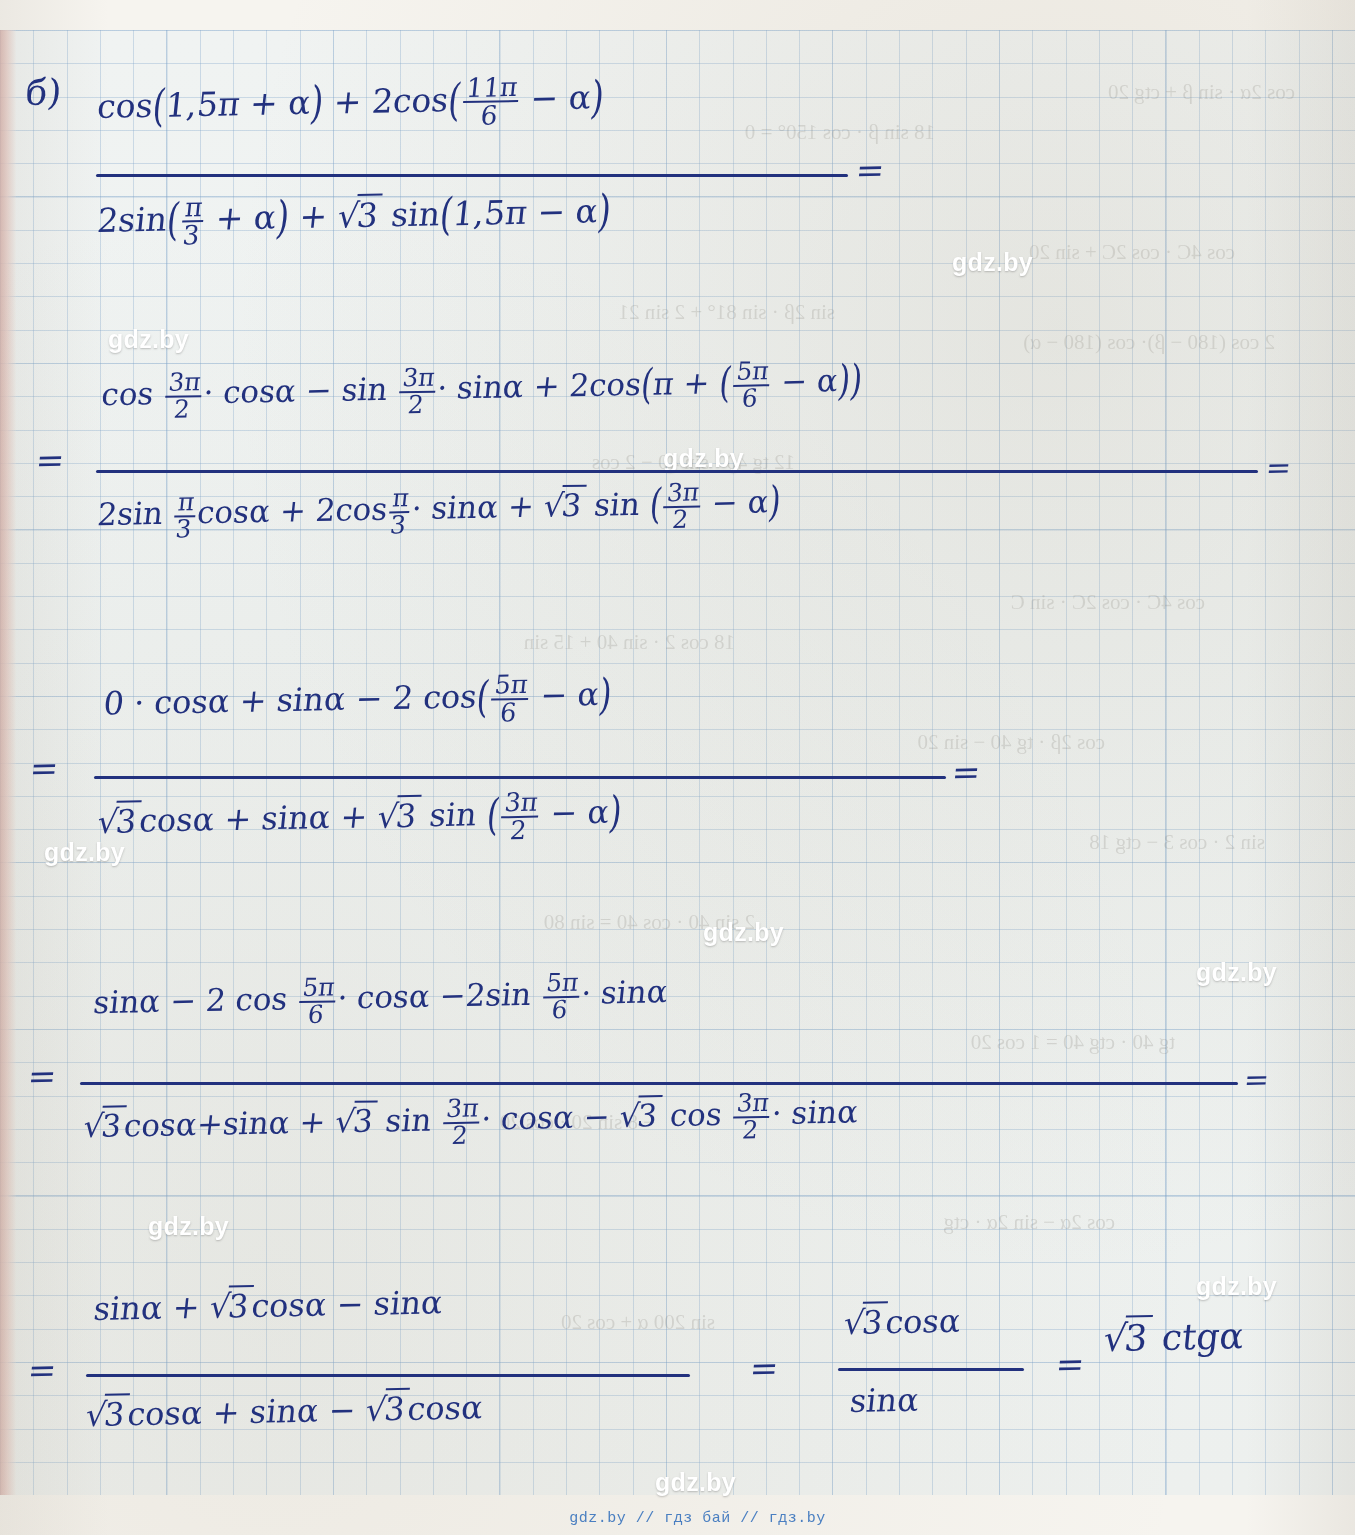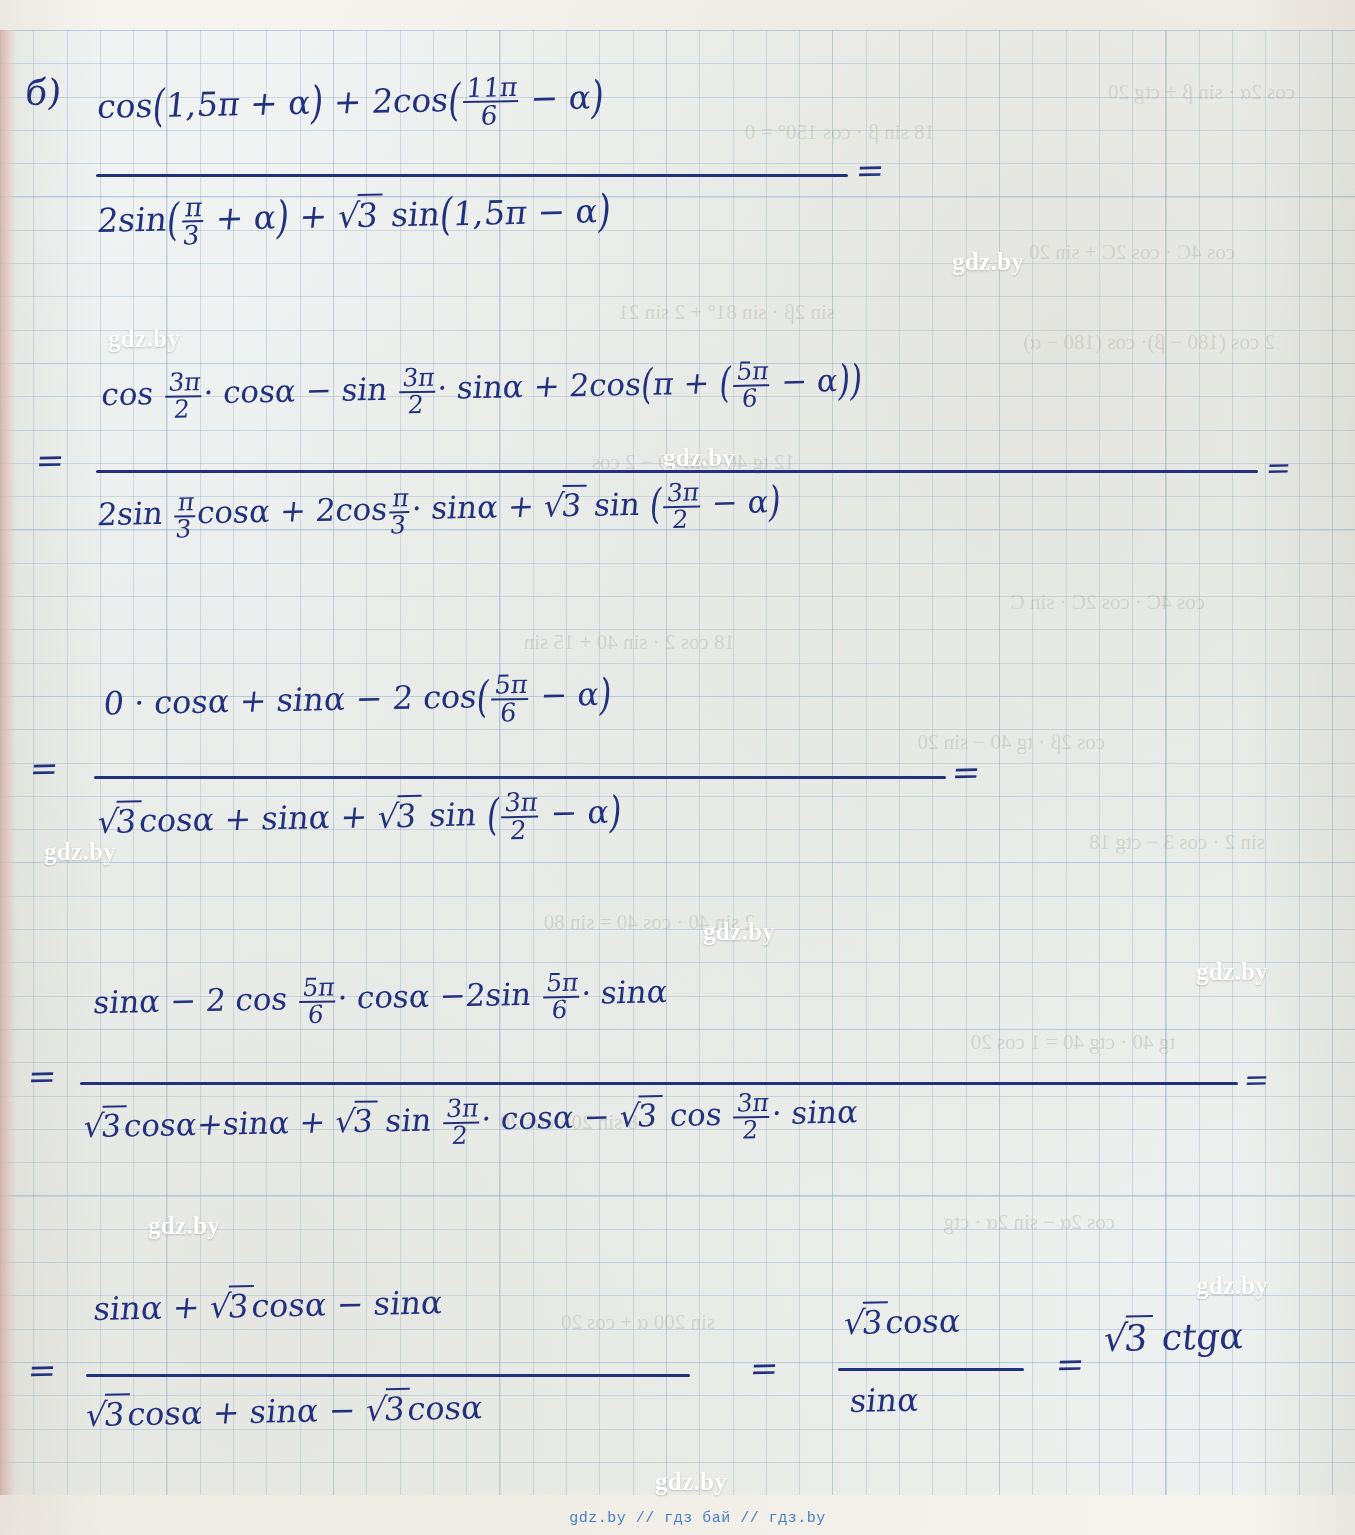--- a/index.html
+++ b/index.html
@@ -103,21 +103,21 @@
     font-size: 15px;
     font-family: Liberation Mono, monospace;
     letter-spacing: .5px;
     margin-left: 20px;
   }
   .wm {
     position: absolute;
     color: #ffffff;
     font-size: 25px;
     font-weight: bold;
-    font-family: Liberation Serif, serif;
+    font-family: Liberation Sans, sans-serif;
     text-shadow: 0 1px 2px rgba(90,90,90,0.35);
     pointer-events: none;
     letter-spacing: .3px;
   }
 
   
   #ink {
     position: absolute;
     left: 0; top: 0;
     width: 1355px; height: 1535px;

